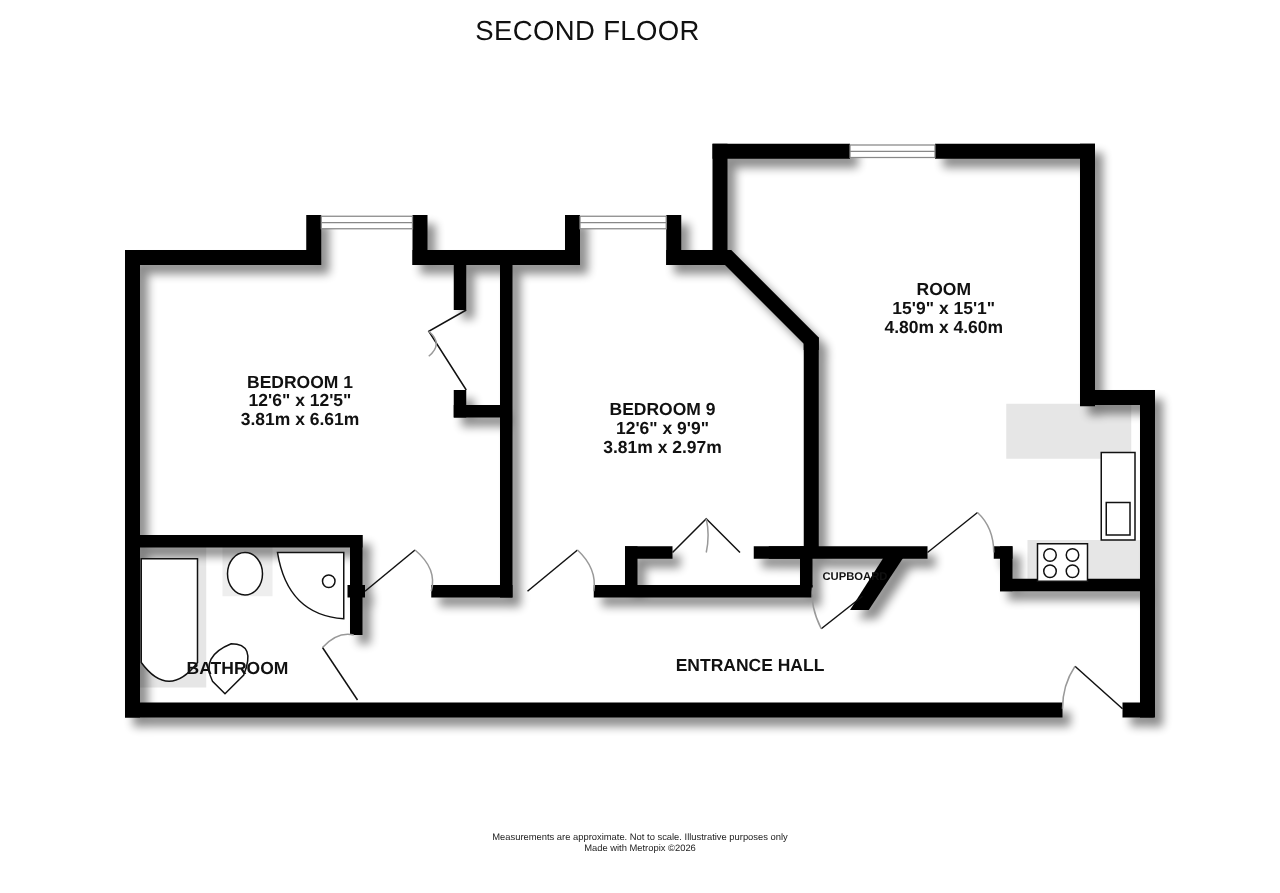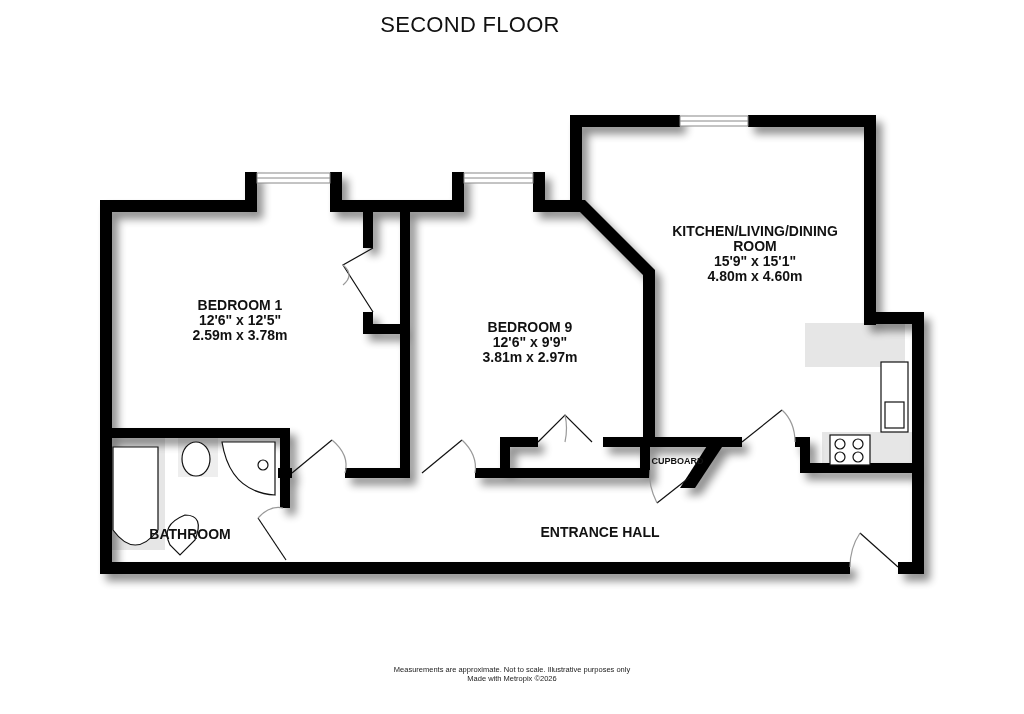--- a/index.html
+++ b/index.html
@@ -131,41 +131,40 @@
     <circle cx="840" cy="444" r="5"></circle>
       <circle cx="858" cy="444" r="5"></circle>
     <circle cx="840" cy="457" r="5"></circle>
       <circle cx="858" cy="457" r="5"></circle>
   </g>
 </svg>
 
 <div class="label" style="left:150px; top:298px; width:180px;">
   <span>BEDROOM 1</span>
   <span>12'6"  x 12'5"</span>
-  <span>2.59m  x 3.78m</span>
+  <span>3.81m  x 6.61m</span>
 </div>
 
 <div class="label" style="left:440px; top:320px; width:180px;">
   <span>BEDROOM 9</span>
   <span>12'6"  x 9'9"</span>
   <span>3.81m  x 2.97m</span>
 </div>
 
 <div class="label" style="left:650px; top:224px; width:210px;">
-  <span>KITCHEN/LIVING/DINING</span>
   <span>ROOM</span>
   <span>15'9"  x 15'1"</span>
   <span>4.80m  x 4.60m</span>
 </div>
 
 <div class="label" style="left:140px; top:496px; width:100px;margin-top:31px;">
   <span>BATHROOM</span>
 </div>
 
-<div class="label" style="left:645px; top:454px; width:65px; font-size:9px;">
+<div class="label" style="left:645px; top:454px; width:65px; font-size:9px;text-align:right;">
   <span>CUPBOARD</span>
 </div>
 
 <div class="label" style="left:520px; top:525px; width:160px;">
   <span>ENTRANCE HALL</span>
 </div>
 
 <div id="footer">
   <div>Measurements are approximate.  Not to scale.  Illustrative purposes only</div>
   <div>Made with Metropix ©2026</div>

